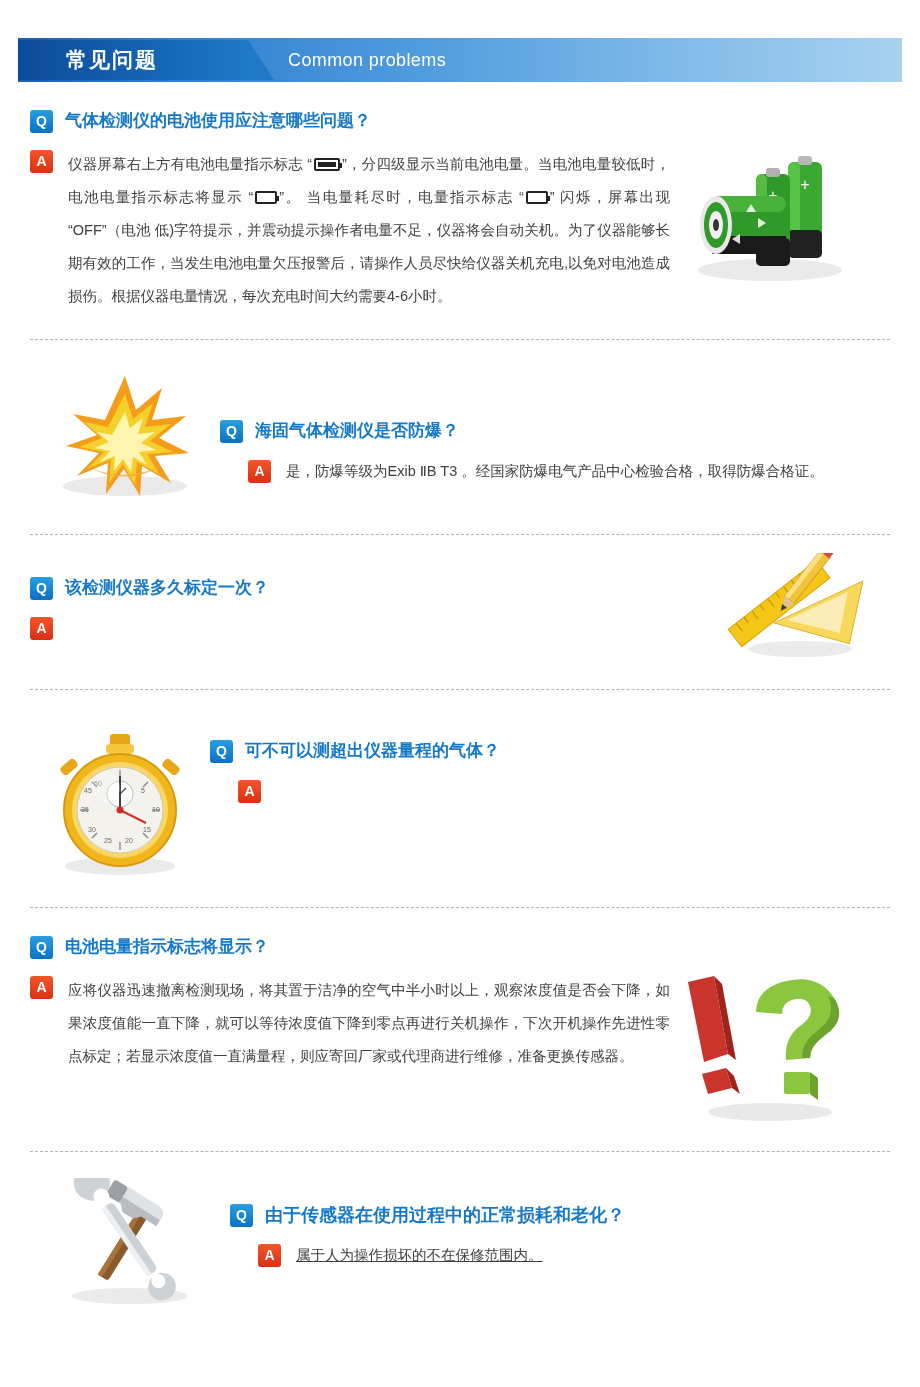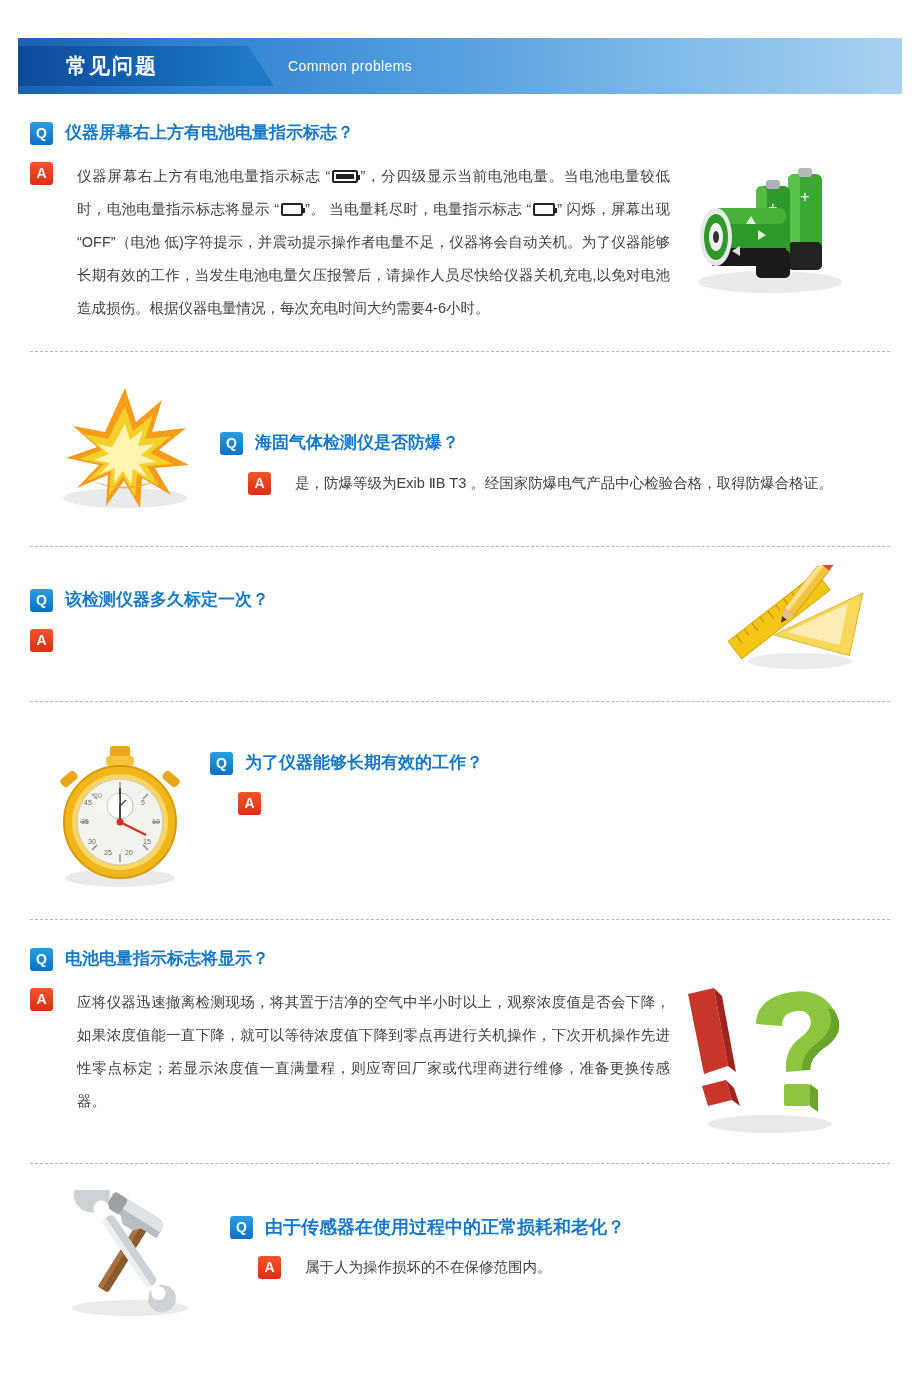--- a/index.html
+++ b/index.html
@@ -19,21 +19,21 @@
     min-height: 1387px;
     padding: 0;
     position: relative;
     background: #fff;
   }
 
   
   .banner {
     position: relative;
     margin: 38px 18px 0 18px;
-    height: 56px;
+    height: 44px;
     background: linear-gradient(to right, #1b5fb0 0%, #2f7fd0 18%, #4f9bdd 45%, #7cb8e8 72%, #a8d2f0 100%);
     display: flex;
     align-items: center;
     overflow: hidden;
   }
   .banner-left {
     position: relative;
     height: 40px;
     min-width: 230px;
     background: linear-gradient(to right, #0d4b99 0%, #1565b5 60%, #1f79c6 100%);
@@ -52,21 +52,21 @@
     border-left: 26px solid #1f79c6;
   }
   .banner-title-cn {
     color: #ffffff;
     font-size: 21px;
     font-weight: bold;
     letter-spacing: 2px;
   }
   .banner-title-en {
     color: #ffffff;
-    font-size: 14px;
+    font-size: 18px;
     margin-left: 40px;
     letter-spacing: .4px;
     z-index: 1;
   }
 
   
   .faq-block {
     position: relative;
     padding: 0 30px;
     margin-top: 26px;
@@ -95,21 +95,21 @@
     background: linear-gradient(to bottom, #f2562a 0%, #dc2f12 100%);
   }
   .q-text {
     margin-left: 12px;
     color: #1679c8;
     font-size: 17px;
     font-weight: bold;
     line-height: 26px;
   }
   .a-text {
-    margin-left: 24px;
+    margin-left: 15px;
     color: #404040;
     font-size: 14.5px;
     line-height: 33px;
     text-align: justify;
   }
   .a-row { margin-top: 14px; }
 
   .indent-1 { padding-left: 28px; }
 
   
@@ -162,21 +162,21 @@
   <div class="banner">
     <div class="banner-left">
       <span class="banner-title-cn">常见问题</span>
     </div>
     <span class="banner-title-en">Common problems</span>
   </div>
 
   <div class="faq-block">
     <div class="qa-row">
       <div class="badge badge-q">Q</div>
-      <div class="q-text">仪器屏幕右上方有电池电量指示标志？</div>
+      <div class="q-text">气体检测仪的电池使用应注意哪些问题？</div>
     </div>
     <div class="split a-row">
       <div class="text-col" style="max-width:640px;">
         <div class="qa-row">
           <div class="badge badge-a">A</div>
           <div class="a-text">
             <span>仪器屏幕右上方有电池电量指示标志 “</span><span class="batt-glyph batt-full"><i></i></span><span>”，分四级显示当前电池电量。当电池电量较低时，电池电量指示标志将显示 “</span><span class="batt-glyph batt-empty"><i></i></span><span>”。 当电量耗尽时，电量指示标志 “</span><span class="batt-glyph batt-empty"><i></i></span><span>” 闪烁，屏幕出现 “OFF”（电池 低)字符提示，并震动提示操作者电量不足，仪器将会自动关机。为了仪器能够长期有效的工作，当发生电池电量欠压报警后，请操作人员尽快给仪器关机充电,以免对电池造成损伤。根据仪器电量情况，每次充电时间大约需要4-6小时。</span>
           </div>
         </div>
       </div>
@@ -339,21 +339,21 @@
 
           <line x1="90" y1="84" x2="90" y2="50" stroke="#444" stroke-width="2"></line>
           <line x1="90" y1="84" x2="116" y2="97" stroke="#d02f1f" stroke-width="2"></line>
           <circle cx="90" cy="84" r="3.5" fill="#d02f1f"></circle>
           <circle cx="76" cy="62" r="14" fill="#ffffff" opacity=".28"></circle>
         </svg>
       </div>
       <div class="text-col">
         <div class="qa-row" style="margin-top:22px;">
           <div class="badge badge-q">Q</div>
-          <div class="q-text">为了仪器能够长期有效的工作？</div>
+          <div class="q-text">可不可以测超出仪器量程的气体？</div>
         </div>
         <div class="qa-row a-row indent-1">
           <div class="badge badge-a">A</div>
         </div>
       </div>
     </div>
   </div>
 
   <div class="sep"></div>
 
@@ -417,19 +417,19 @@
           </g>
         </svg>
       </div>
       <div class="text-col">
         <div class="qa-row" style="margin-top:24px;">
           <div class="badge badge-q">Q</div>
           <div class="q-text" style="font-size:18px;">由于传感器在使用过程中的正常损耗和老化？</div>
         </div>
         <div class="qa-row a-row indent-1">
           <div class="badge badge-a">A</div>
-          <div class="a-text" style="line-height:26px;">属于人为操作损坏的不在保修范围内。</div>
+          <div class="a-text" style="line-height:26px;text-decoration:underline;">属于人为操作损坏的不在保修范围内。</div>
         </div>
       </div>
     </div>
   </div>
 
 </div>
 
 </body></html>

